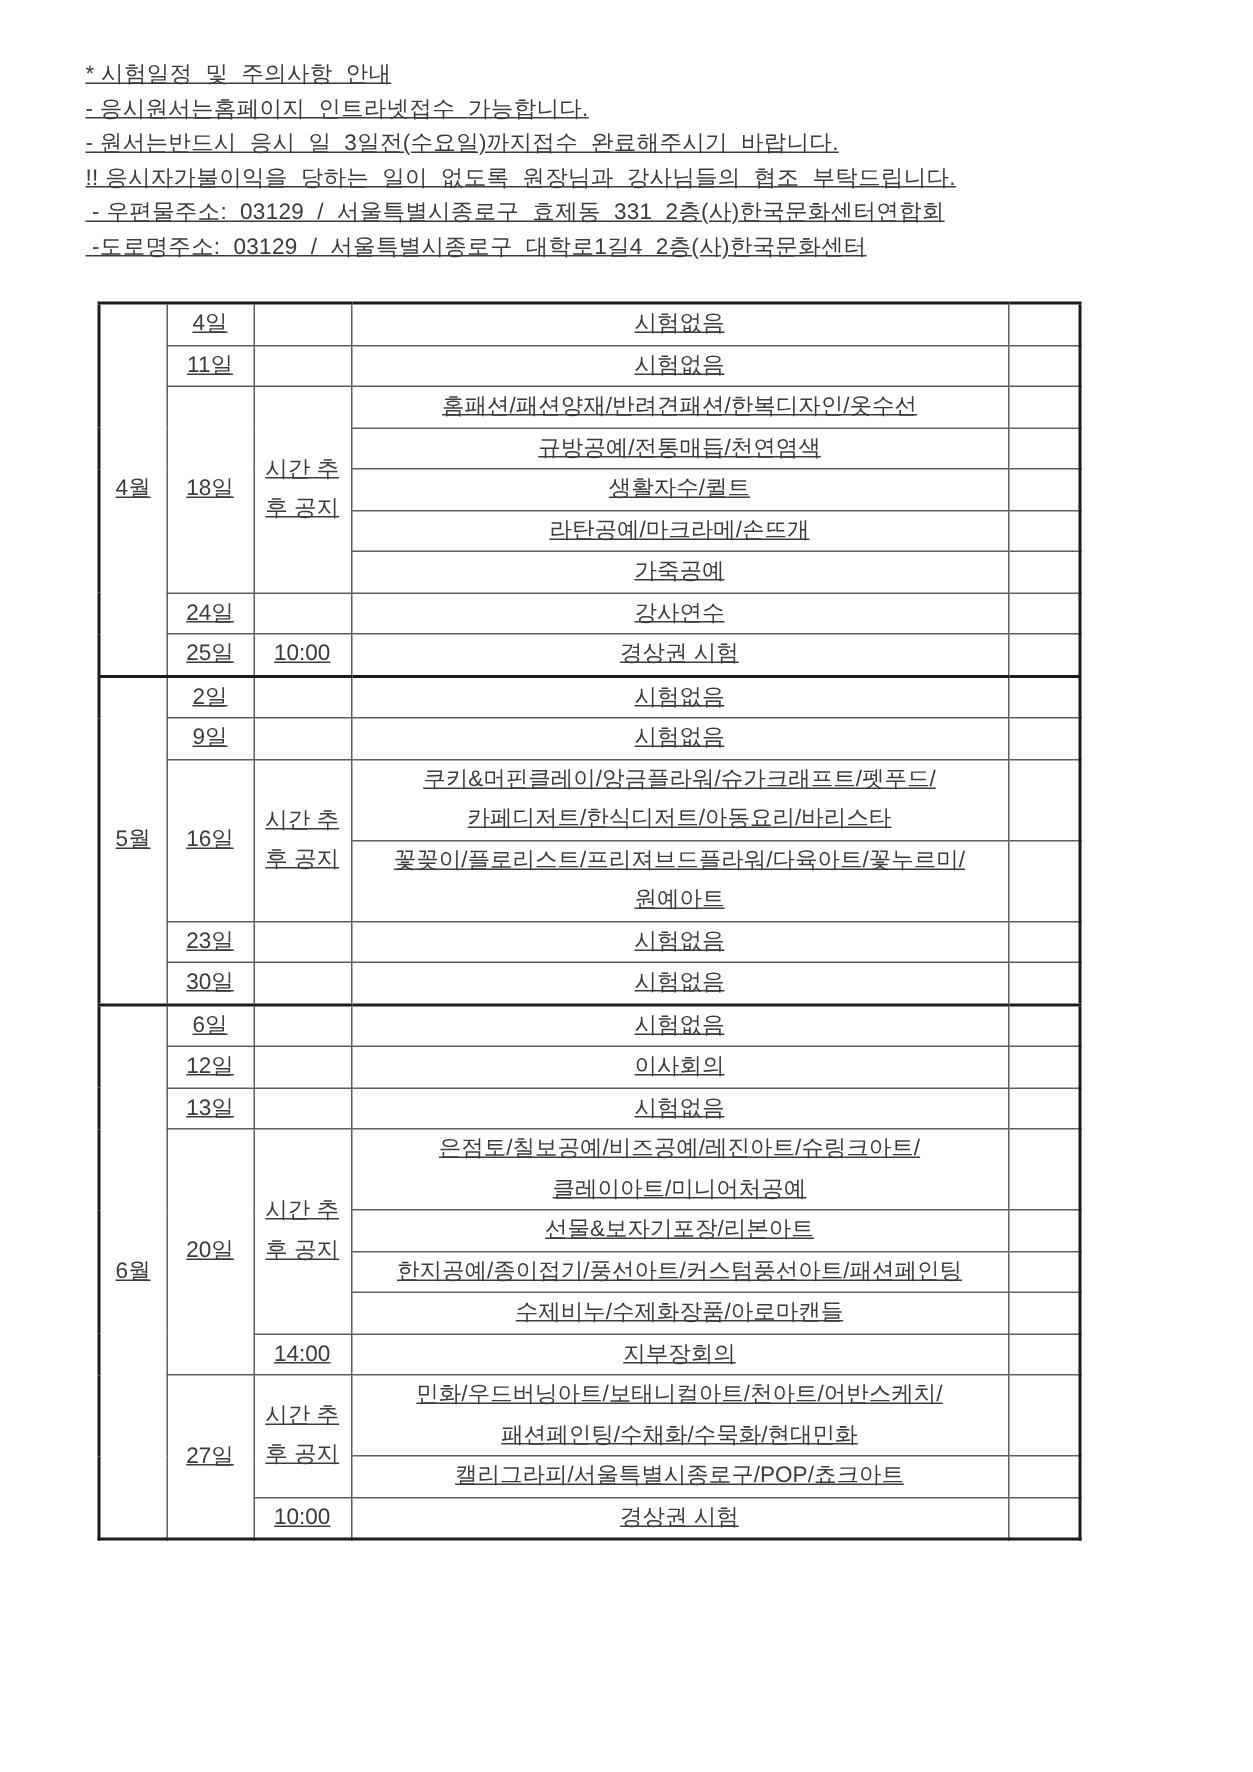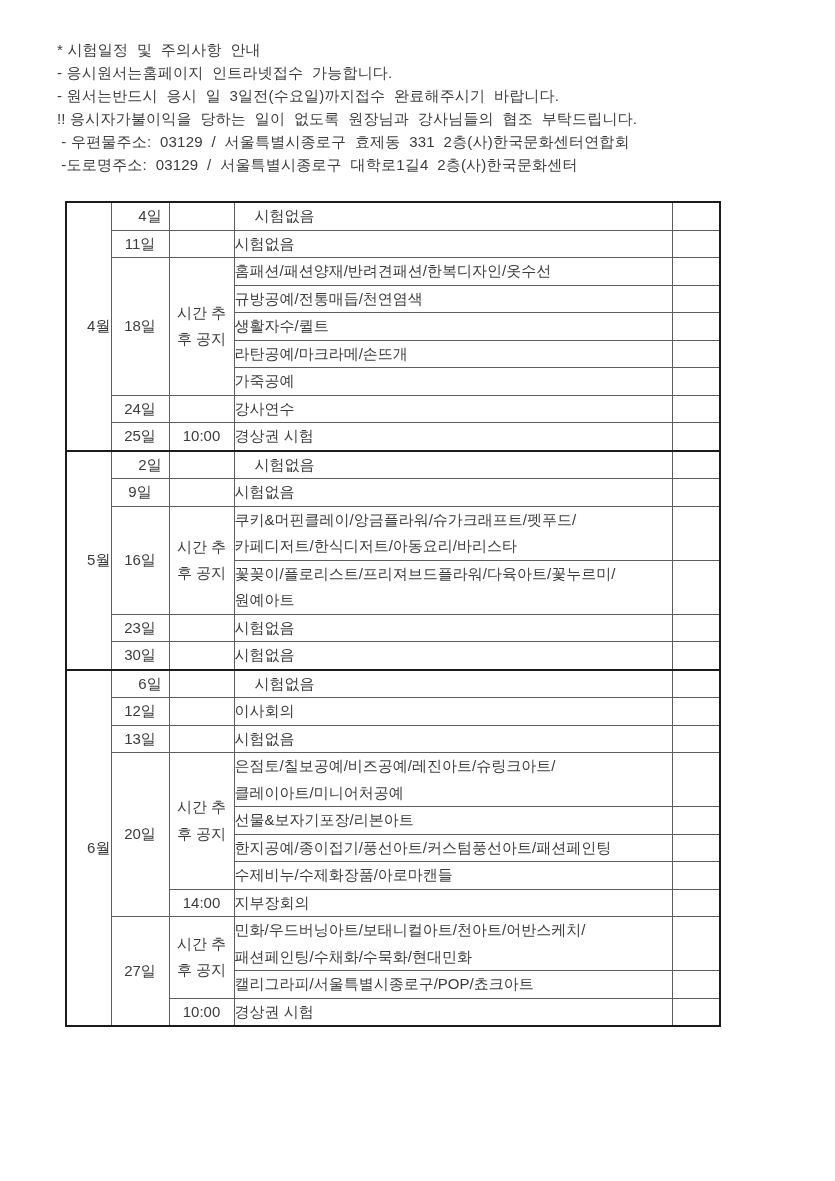--- a/index.html
+++ b/index.html
@@ -12,20 +12,21 @@
     height: 1181px;
     overflow: hidden;
     font-family: "Liberation Sans", sans-serif;
     color: #3c3c3c;
   }
   .page {
     box-sizing: border-box;
     width: 835px;
     height: 841px;
     padding: 38px 0 0 57px;
+    text-decoration: underline;
   }
   .notices p {
     margin: 0;
     font-size: 15px;
     line-height: 23px;
     white-space: pre;
     letter-spacing: 0.2px;
   }
   table.schedule {
     border-collapse: collapse;
@@ -37,31 +38,30 @@
   table.schedule td {
     border: 1px solid #5e5e5e;
     font-size: 15px;
     line-height: 26.5px;
     padding: 0;
     overflow: hidden;
     vertical-align: middle;
   }
   tr.month-start td {
     border-top: 2px solid #1c1c1c;
-    padding-left: 20px;
   }
   td.month-cell, td.date-cell, td.time-cell {
     text-align: center;
   }
   td.time-cell {
     padding: 0 5px;
     text-align: center;
   }
   td.content-cell {
-    text-align: left;
+    text-align: center;
     padding-left: 10px;
     white-space: pre-line;
   }
   td.tail-cell {
     padding: 0;
   }
 </style>
 </head>
 <body>
 

